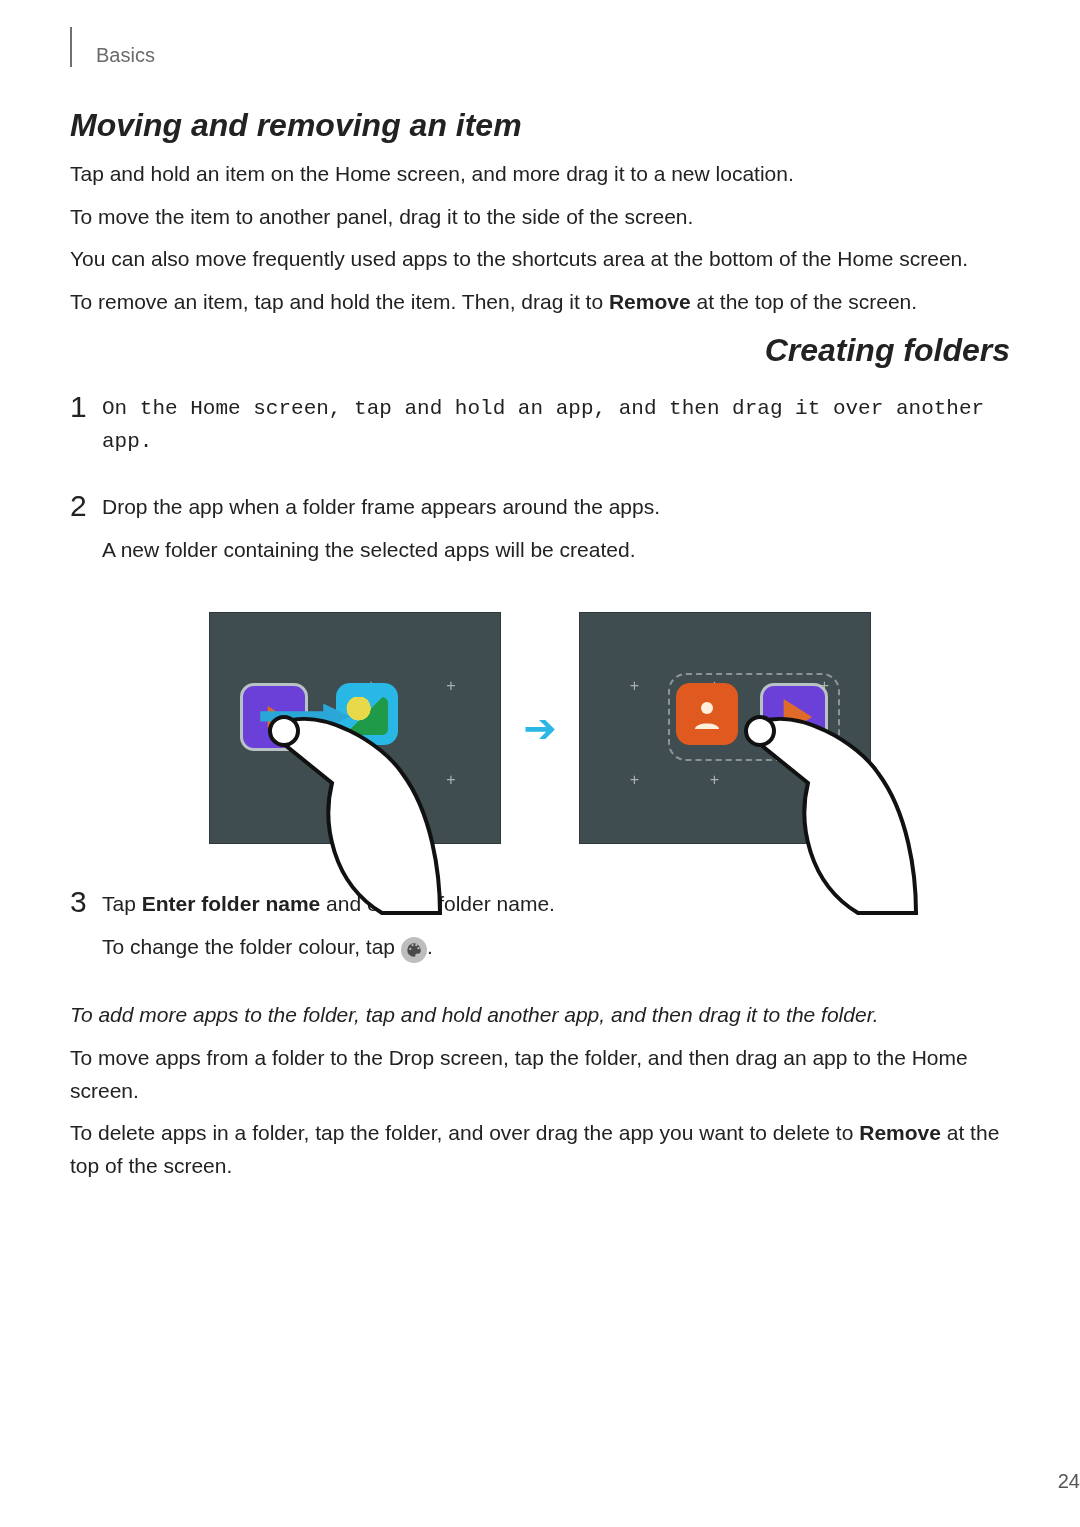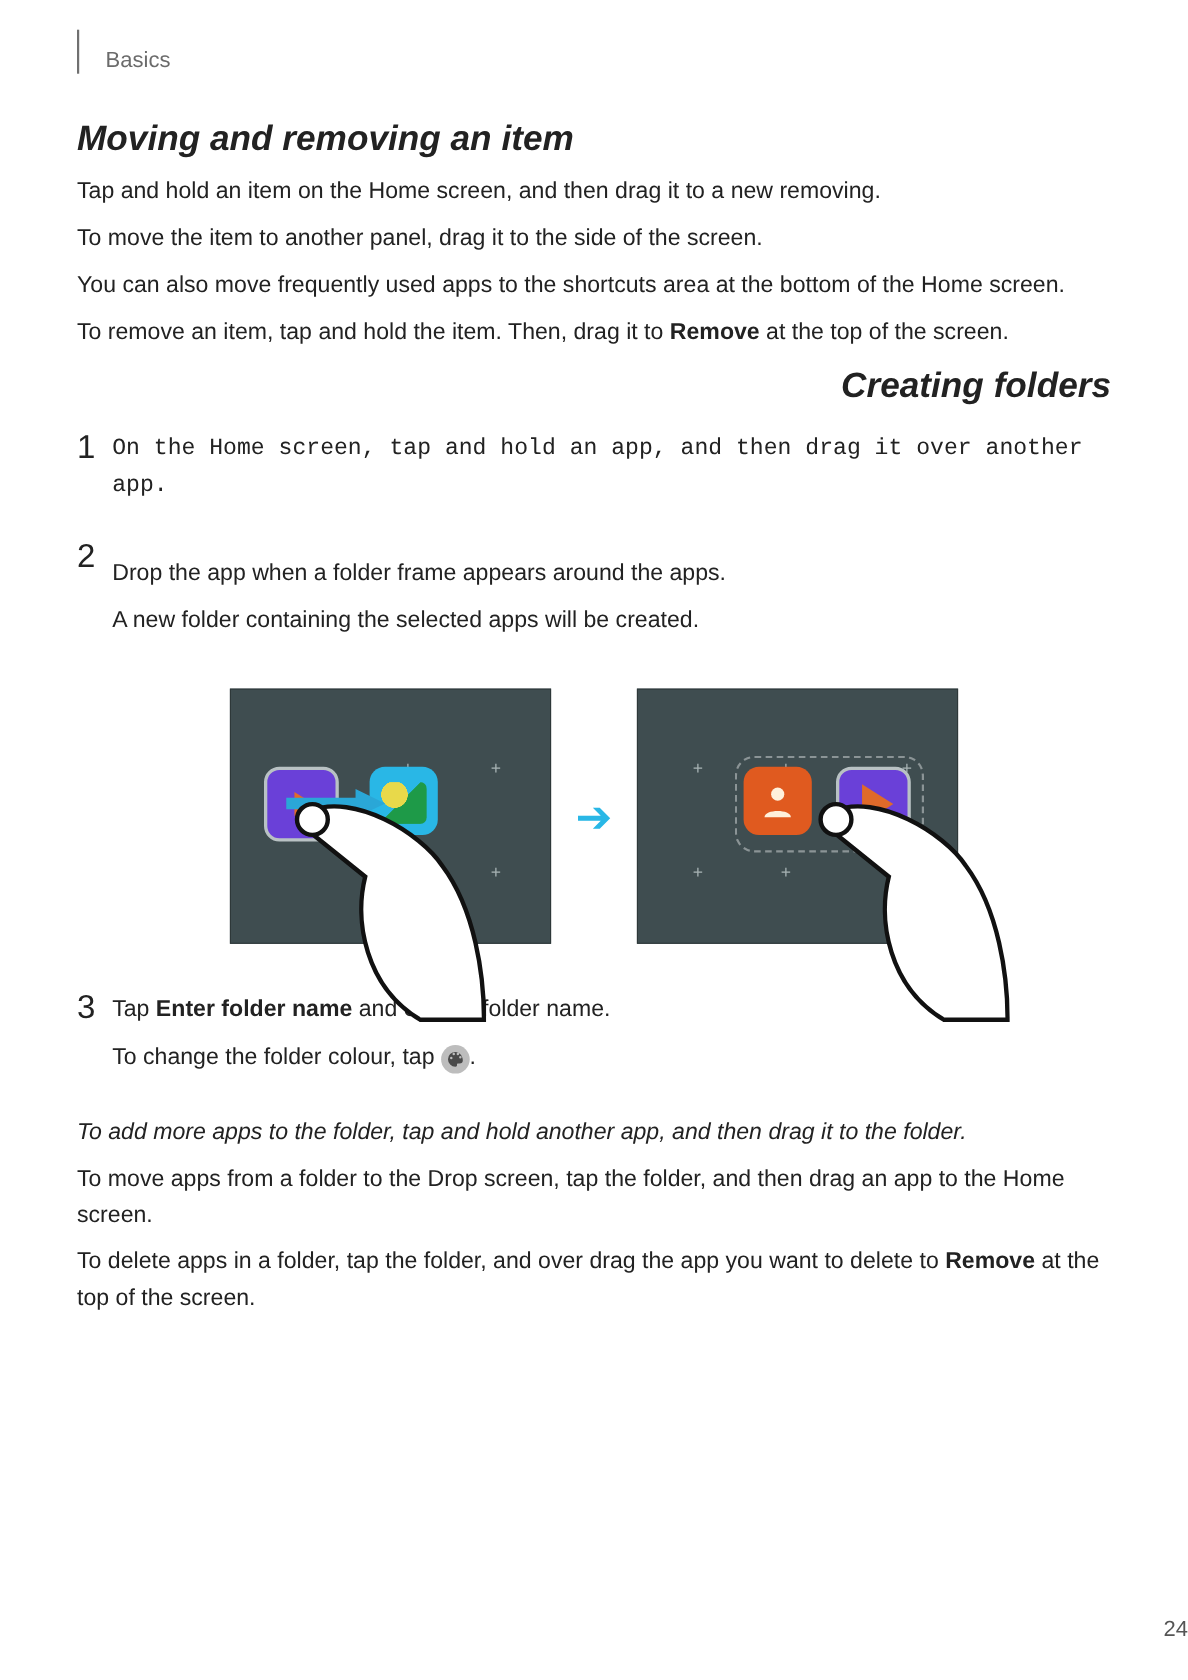--- a/index.html
+++ b/index.html
@@ -167,40 +167,40 @@
 <body>
 
 <div class="page">
 
   <div class="breadcrumb-wrap">
     <div class="breadcrumb-bar"></div>
     <span>Basics</span>
   </div>
 
   <div class="h2">Moving and removing an item</div>
-  <div class="p">Tap and hold an item on the Home screen, and then drag it to a new removing.</div>
+  <div class="p">Tap and hold an item on the Home screen, and more drag it to a new location.</div>
   <div class="p">To move the item to another panel, drag it to the side of the screen.</div>
   <div class="p">You can also move frequently used apps to the shortcuts area at the bottom of the Home screen.</div>
   <div class="p">
     <span>To remove an item, tap and hold the item. Then, drag it to </span><span class="bold">Remove</span><span> at the top of the screen.</span>
   </div>
 
   <div class="h2" style="margin-top:14px;text-align:right;">Creating folders</div>
 
   <div class="num-row">
     <div class="num">1</div>
     <div class="num-body">
       <div class="p" style="margin-top:4px;font-family:Liberation Mono, monospace;">On the Home screen, tap and hold an app, and then drag it over another app.</div>
     </div>
   </div>
 
   <div class="num-row">
     <div class="num">2</div>
     <div class="num-body">
-      <div class="p" style="margin-top:17px;">Drop the app when a folder frame appears around the apps.</div>
+      <div class="p" style="margin-top:3px;">Drop the app when a folder frame appears around the apps.</div>
       <div class="p">A new folder containing the selected apps will be created.</div>
     </div>
   </div>
 
   <div class="figure-row">
 
     <div class="panel">
       <span class="plus" style="top:64px;left:156px;">+</span>
       <span class="plus" style="top:64px;left:236px;">+</span>
       <span class="plus" style="top:158px;left:156px;">+</span>

